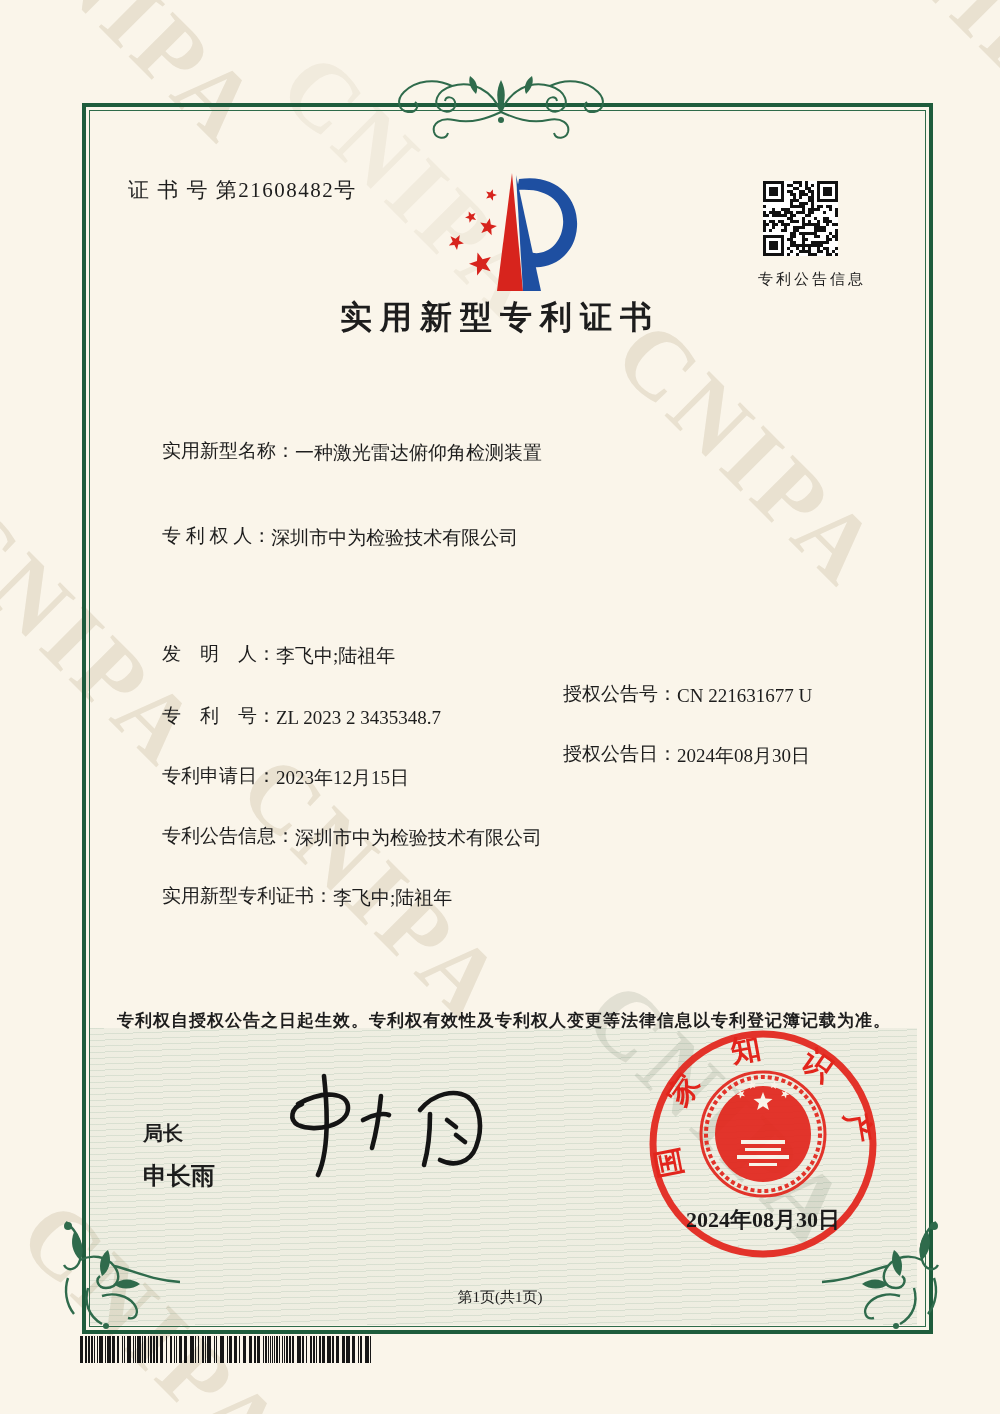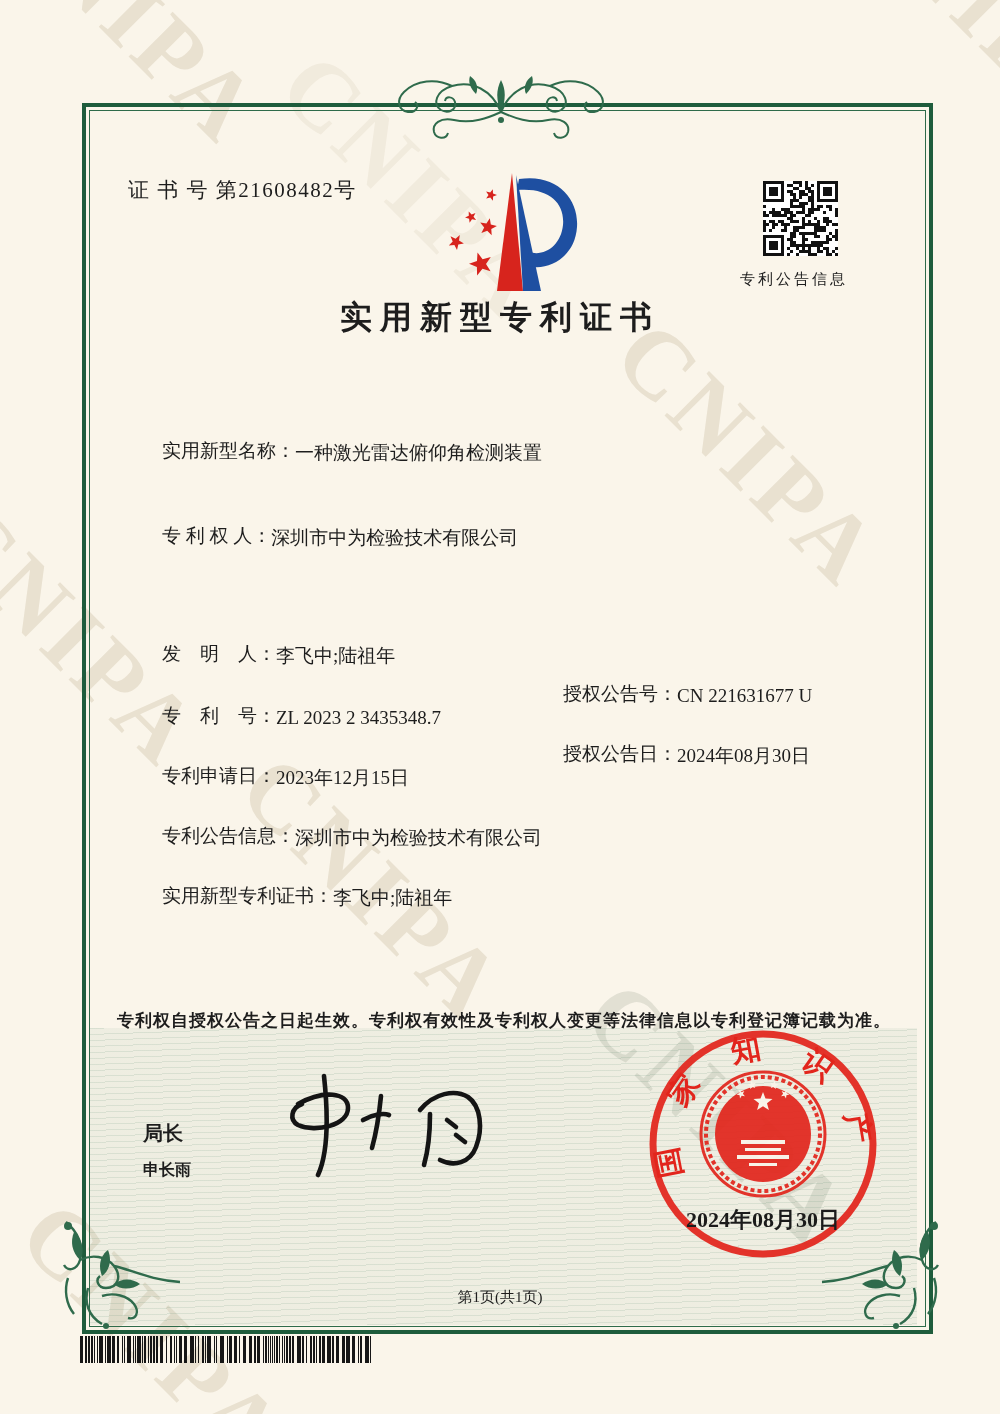--- a/index.html
+++ b/index.html
@@ -27,36 +27,36 @@
     position:absolute;left:90px;top:1028px;width:827px;height:297px;z-index:2;
     background:
       repeating-linear-gradient(178deg, rgba(62,122,92,0.12) 0 1px, rgba(62,122,92,0) 1px 6px),
       linear-gradient(rgba(82,138,108,0.07), rgba(82,138,108,0.07));
   }
   
   .cert-number{position:absolute;left:128px;top:176px;font-size:21px;letter-spacing:1.5px;z-index:5;}
   .logo{position:absolute;left:433px;top:165px;z-index:5;}
   .qr{position:absolute;left:763px;top:181px;width:75px;height:75px;background:#fff;z-index:5;}
   .qr svg{display:block;}
-  .qr-label{position:absolute;left:740px;top:270px;width:126px;font-size:15px;letter-spacing:3px;font-weight:500;text-align:left;z-index:5;}
+  .qr-label{position:absolute;left:740px;top:270px;width:126px;font-size:15px;letter-spacing:3px;font-weight:500;text-align:right;z-index:5;}
   .title{
     position:absolute;left:0;right:0;top:296px;text-align:center;
     font-size:32px;font-weight:700;letter-spacing:8px;z-index:5;
   }
   
   .row{position:absolute;left:143px;right:78px;font-size:19px;white-space:pre;z-index:5;}
   .row .lbl{display:inline-block;vertical-align:top;white-space:pre;}
   .row .val{display:inline-block;vertical-align:top;white-space:pre-wrap;max-width:625px;line-height:29px;}
   .row .pair-right{position:absolute;left:420px;top:0;white-space:pre;}
   
   .statement1{position:absolute;left:138px;top:958px;font-size:17px;letter-spacing:2px;font-weight:600;z-index:5;}
   .statement2{position:absolute;left:117px;top:1009px;font-size:17px;letter-spacing:1px;font-weight:700;z-index:5;}
   
   .commissioner-title{position:absolute;left:143px;top:1120px;font-size:20px;font-weight:700;font-family:"Liberation Sans","DejaVu Sans",sans-serif;z-index:5;}
-  .commissioner-name{position:absolute;left:143px;top:1160px;font-size:16px;font-weight:700;font-family:"Liberation Sans","DejaVu Sans",sans-serif;z-index:5;}
+  .commissioner-name{position:absolute;left:143px;top:1160px;font-size:24px;font-weight:700;font-family:"Liberation Sans","DejaVu Sans",sans-serif;z-index:5;}
   .signature{position:absolute;left:268px;top:1068px;z-index:5;}
   .seal{position:absolute;left:643px;top:1024px;z-index:6;}
   
   .page-footer{position:absolute;left:0;right:0;top:1288px;text-align:center;font-size:15px;z-index:5;}
   .barcode{position:absolute;left:80px;top:1336px;width:296px;height:27px;z-index:5;}
   .barcode i{position:absolute;top:0;bottom:0;background:#161616;}
 </style>
 </head>
 <body>
 

